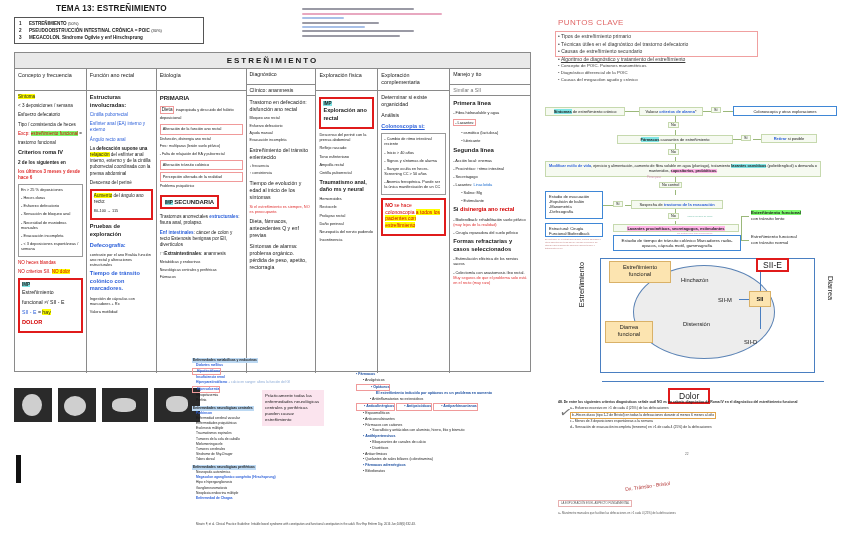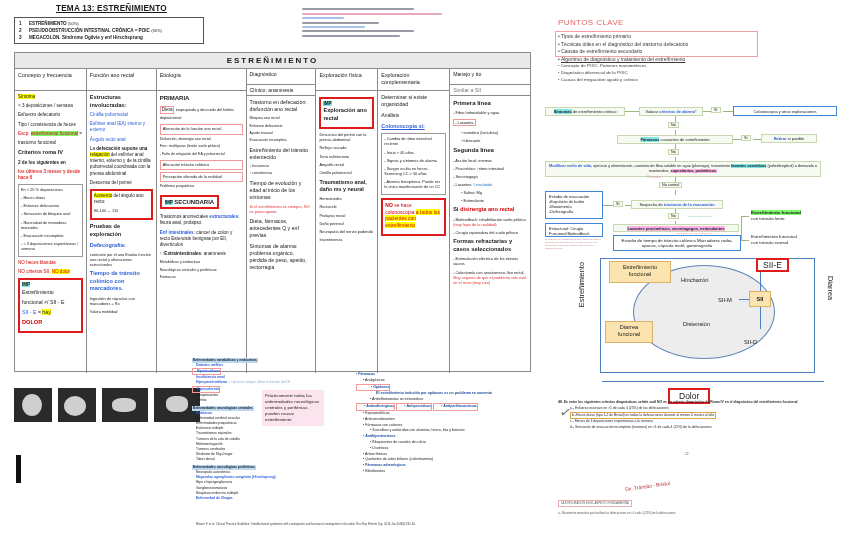--- a/index.html
+++ b/index.html
@@ -16,21 +16,21 @@
   .redt{color:#e03030;}
   .blue{color:#2b5fd9;}
   .blu2{color:#1f6fd0;}
   .bold{font-weight:bold;}
   .ul{text-decoration:underline;}
   .boxredthin{border:1px solid #f09a9a;}
   .boxgrey{border:1px solid #9a9a9a;}
 
   
   .title{position:absolute;left:56px;top:4px;font-size:8.2px;font-weight:bold;
-         text-decoration:underline;letter-spacing:.2px;}
+         letter-spacing:.2px;}
   .idxbox{position:absolute;left:14px;top:17px;width:190px;height:27px;
           border:1px solid #555;font-size:4.6px;padding:2px 4px;box-sizing:border-box;}
   .idxrow{display:flex;gap:4px;line-height:1.55;font-weight:bold;}
   .idxrow .n{width:6px;}
   .sm{font-weight:normal;font-size:4px;}
 
   
   .minidoc{position:absolute;left:302px;top:6px;width:140px;height:44px;}
   .minidoc .ln{height:2px;background:#9a9aa5;margin:2.4px 0;border-radius:1px;}
   .minidoc .ln.s{width:55%;}

